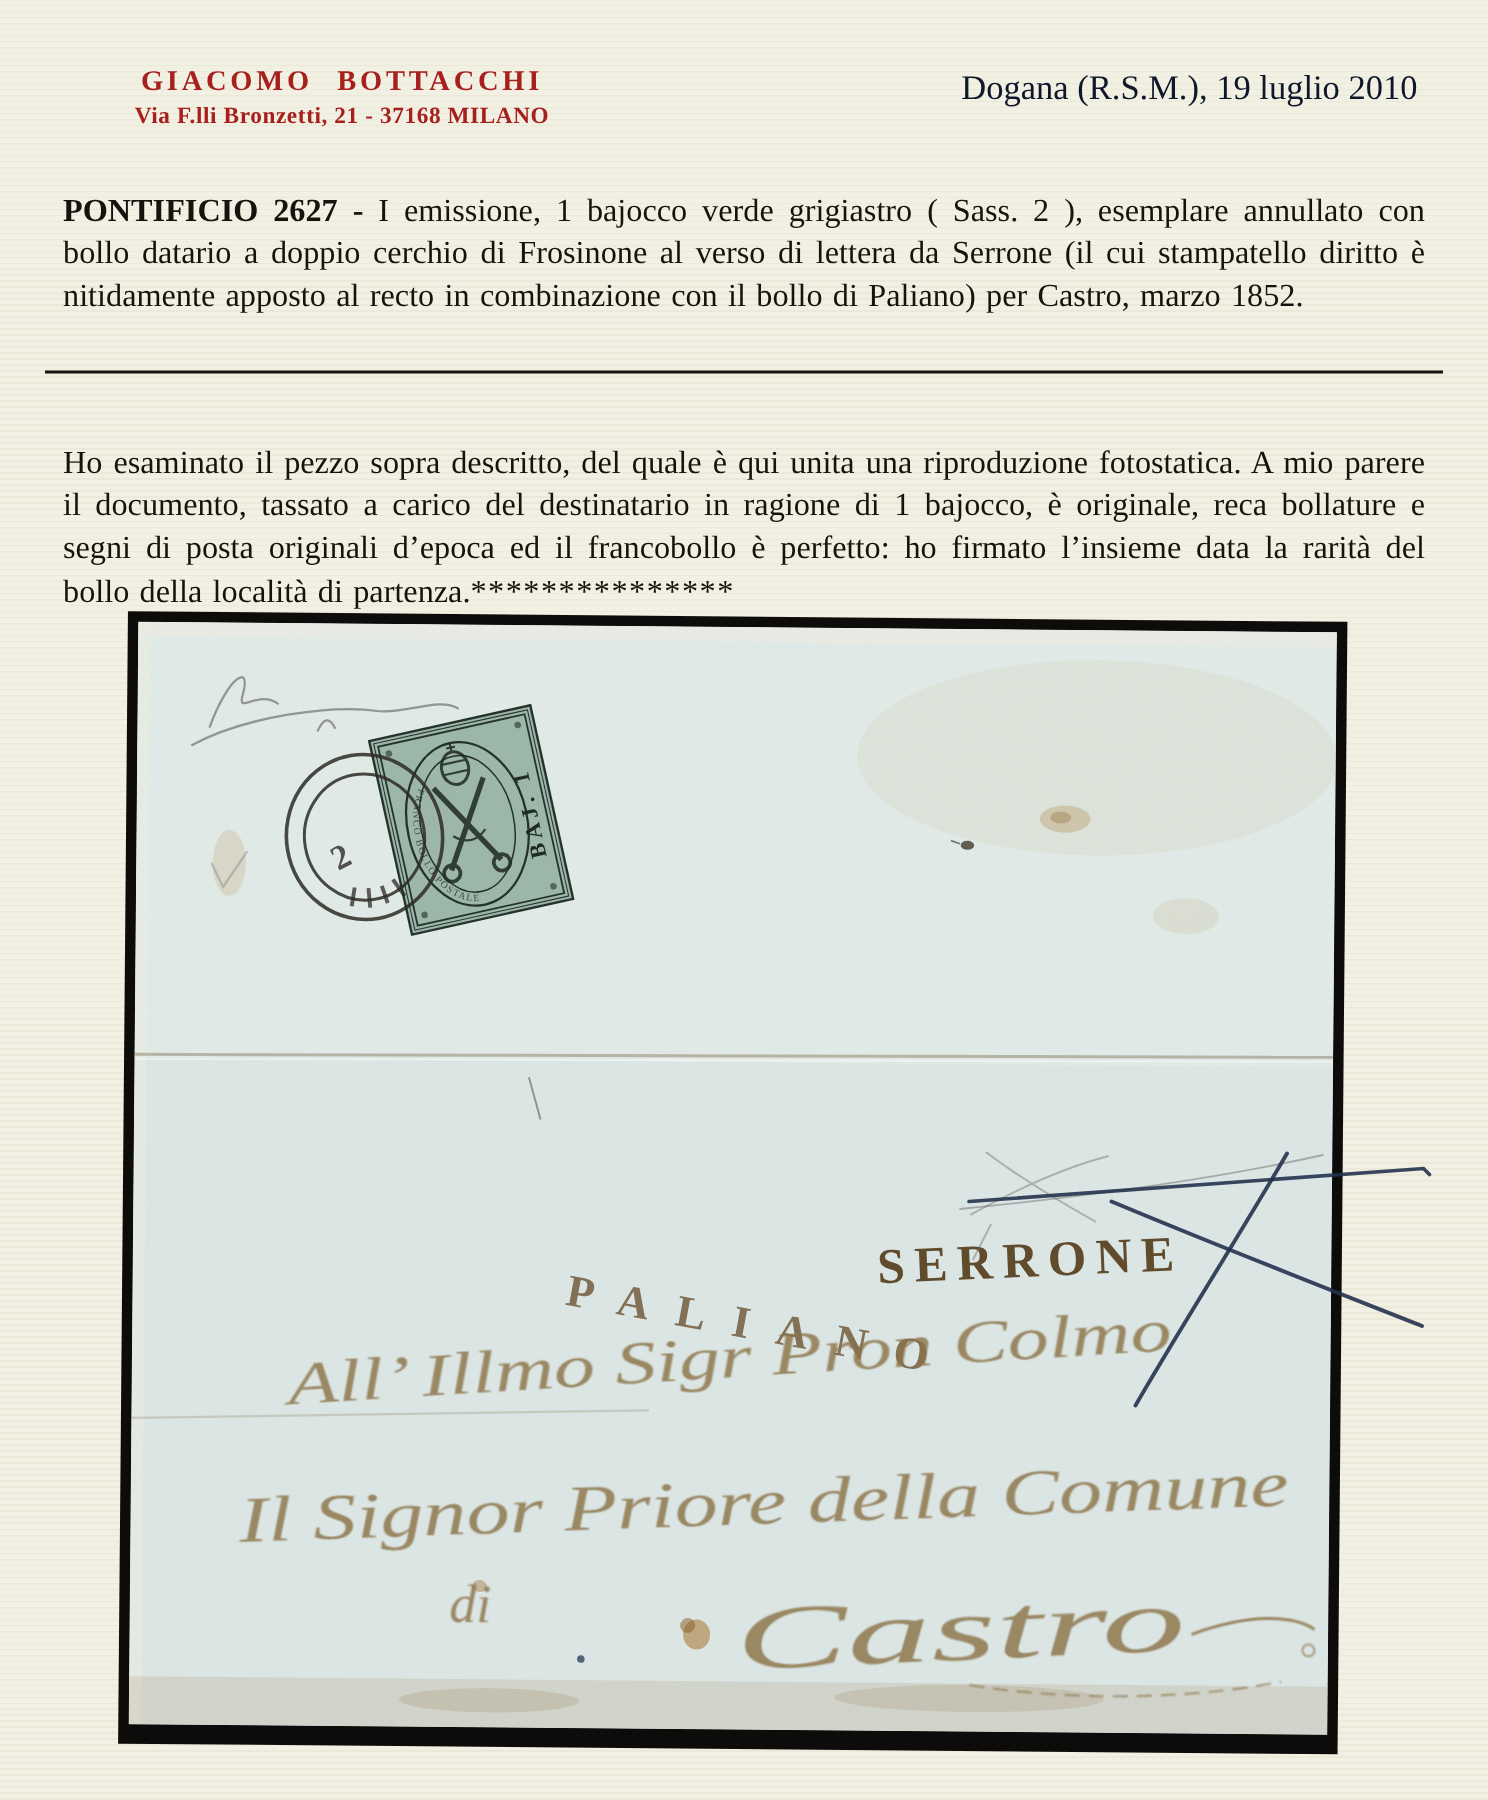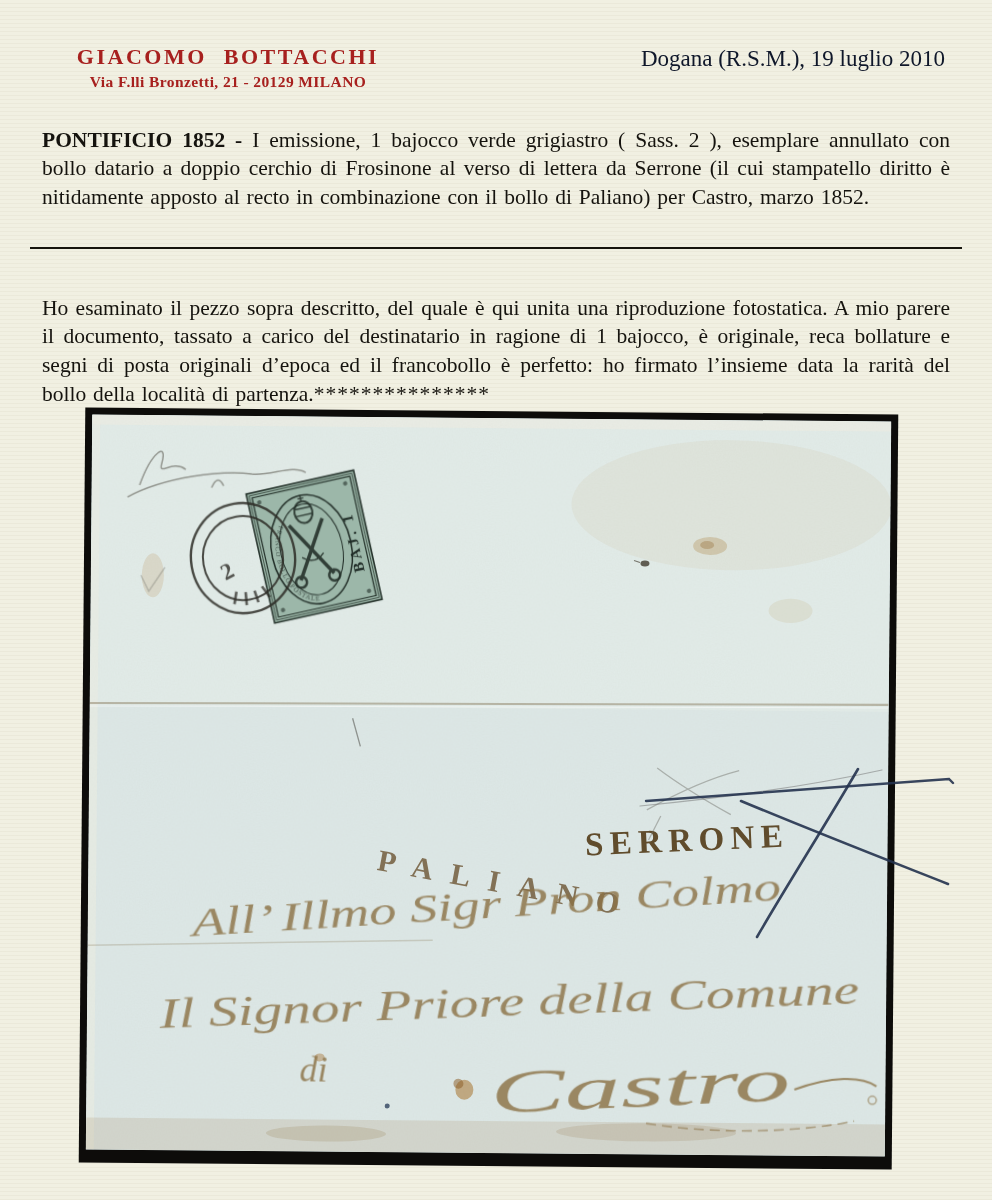--- a/index.html
+++ b/index.html
@@ -3,21 +3,21 @@
 <meta charset="utf-8">
 <style>
   html,body{margin:0;padding:0;}
   body{
     width:992px;height:1200px;position:relative;overflow:hidden;
     background:#f1f0e2;
     background-image:repeating-linear-gradient(0deg, rgba(219,216,196,.28) 0 1px, rgba(0,0,0,0) 1px 4px);
     font-family:"Liberation Serif", serif;color:#17150f;
   }
   .issuer{position:absolute;left:60px;top:44px;width:336px;text-align:center;color:#a7201e;}
-  .issuer-name{font-size:22px;font-weight:bold;letter-spacing:2.5px;word-spacing:9px;}
+  .issuer-name{font-size:19px;font-weight:bold;letter-spacing:2.5px;word-spacing:9px;}
   .issuer-addr{font-size:15.5px;font-weight:bold;margin-top:3px;letter-spacing:.4px;}
   .place-date{position:absolute;right:47px;top:46px;font-size:23px;color:#0f172a;}
   .para{position:absolute;left:42px;width:908px;font-size:21.5px;line-height:28.8px;
         text-align:justify;text-align-last:left;color:#15130e;word-spacing:1.5px;}
   .desc{top:104px;}
   .opinion{top:272px;}
   .divider{position:absolute;left:30px;top:247px;width:932px;border-top:2px solid #17150f;height:0;}
   .stars{letter-spacing:1px;}
   .photo{position:absolute;left:82px;top:411px;width:813px;height:755px;background:#0d0c0a;
          box-sizing:border-box;padding:7px 7px 13px 7px;transform:rotate(0.5deg);z-index:1;}
@@ -25,26 +25,26 @@
   .letter svg{position:absolute;left:0;top:0;width:100%;height:100%;}
   .ink-overlay{position:absolute;left:0;top:0;width:992px;height:1200px;pointer-events:none;z-index:3;}
 </style>
 </head>
 <body>
 
 <div class="page">
 
   <div class="issuer">
     <div class="issuer-name">GIACOMO  BOTTACCHI</div>
-    <div class="issuer-addr">Via F.lli Bronzetti, 21 - 20129 MILANO</div>
+    <div class="issuer-addr">Via F.lli Bronzetti, 21 - 37168 MILANO</div>
   </div>
 
   <div class="place-date">Dogana (R.S.M.), 19 luglio 2010</div>
 
-  <p class="para desc"><b>PONTIFICIO 1852 - </b><span>I emissione, 1 bajocco verde grigiastro ( Sass. 2 ), esemplare annullato con bollo datario a doppio cerchio di Frosinone al verso di lettera da Serrone (il cui stampatello diritto è nitidamente apposto al recto in combinazione con il bollo di Paliano) per Castro, marzo 1852.</span></p>
+  <p class="para desc"><b>PONTIFICIO 2627 - </b><span>I emissione, 1 bajocco verde grigiastro ( Sass. 2 ), esemplare annullato con bollo datario a doppio cerchio di Frosinone al verso di lettera da Serrone (il cui stampatello diritto è nitidamente apposto al recto in combinazione con il bollo di Paliano) per Castro, marzo 1852.</span></p>
 
   <div class="divider"></div>
 
   <p class="para opinion"><span>Ho esaminato il pezzo sopra descritto, del quale è qui unita una riproduzione fotostatica. A mio parere il documento, tassato a carico del destinatario in ragione di 1 bajocco, è originale, reca bollature e segni di posta originali d’epoca ed il francobollo è perfetto: ho firmato l’insieme data la rarità del bollo della località di partenza.</span><span class="stars">***************</span></p>
 
   <div class="photo">
     <div class="letter">
       <svg viewBox="0 0 799 734" preserveAspectRatio="none">
         <defs>
           <filter id="grain" x="0" y="0" width="100%" height="100%">

